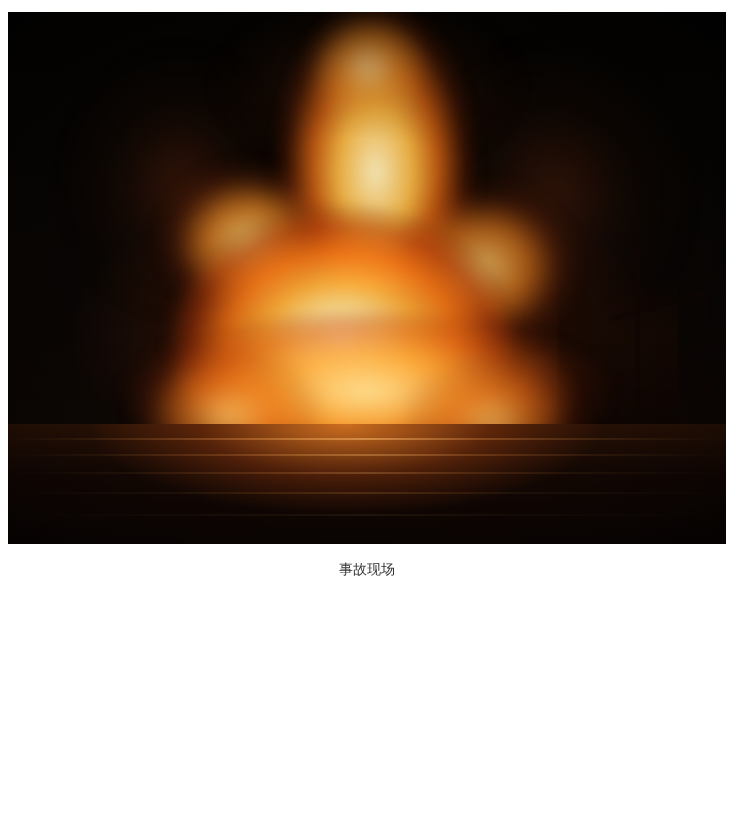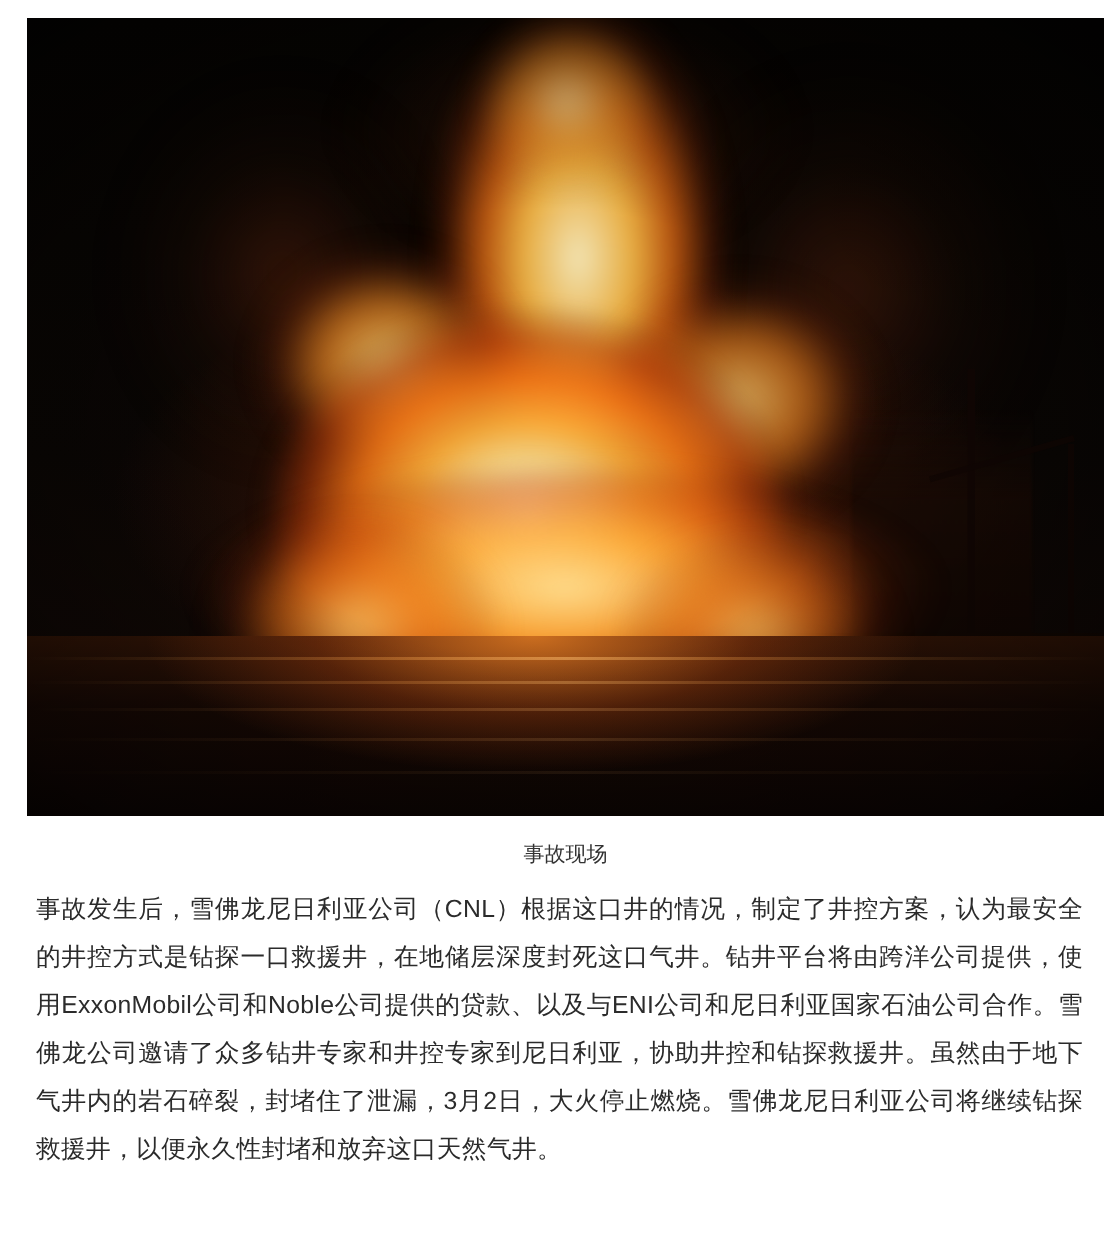--- a/index.html
+++ b/index.html
@@ -9,21 +9,21 @@
   }
   body {
     width: 738px;
     height: 840px;
     font-family: "Liberation Sans", sans-serif;
     overflow: hidden;
   }
   .page {
     width: 738px;
     box-sizing: border-box;
-    padding: 12px 10px 0 18px;
+    padding: 12px 10px 0 8px;
   }
   .figure {
     width: 718px;
     margin: 0 auto;
   }
   .photo {
     position: relative;
     width: 718px;
     height: 532px;
     overflow: hidden;
@@ -165,15 +165,14 @@
         <div class="streak" style="top:48px; opacity:0.5;"></div>
         <div class="streak" style="top:68px; opacity:0.35;"></div>
         <div class="streak" style="top:90px; opacity:0.2;"></div>
       </div>
 
       <div class="vignette"></div>
     </div>
     <figcaption class="caption">事故现场</figcaption>
   </figure>
 
-  <div class="body-text">事故发生后，雪佛龙尼日利亚公司（CNL）根据这口井的情况，制定了井控方案，认为最安全的井控方式是钻探一口救援井，在地储层深度封死这口气井。钻井平台将由跨洋公司提供，使用ExxonMobil公司和Noble公司提供的贷款、以及与ENI公司和尼日利亚国家石油公司合作。雪佛龙公司邀请了众多钻井专家和井控专家到尼日利亚，协助井控和钻探救援井。虽然由于地下气井内的岩石碎裂，封堵住了泄漏，3月2日，大火停止燃烧。雪佛龙尼日利亚公司将继续钻探救援井，以便永久性封堵和放弃这口天然气井。</div>
 
 </div>
 
 </body></html>

